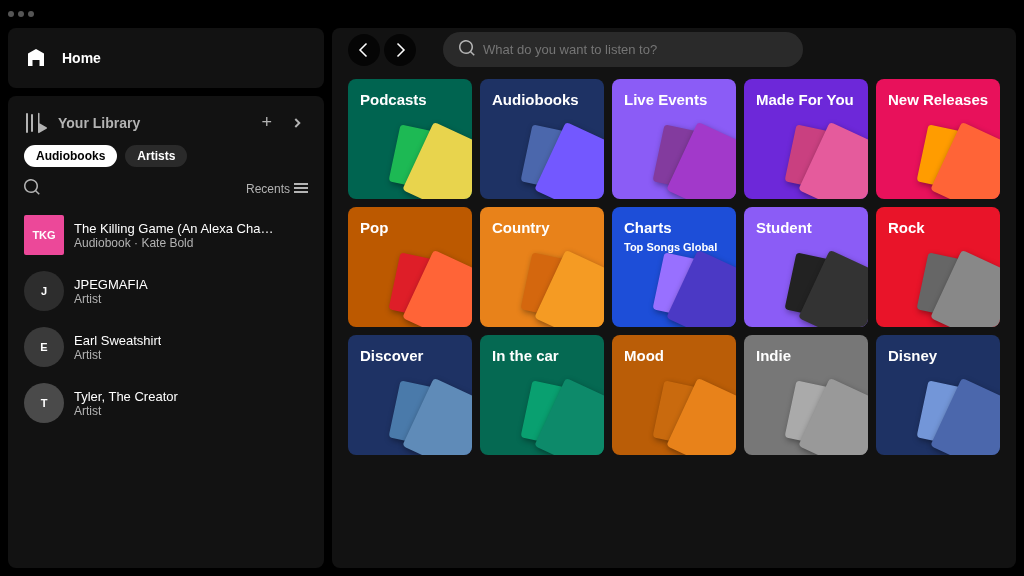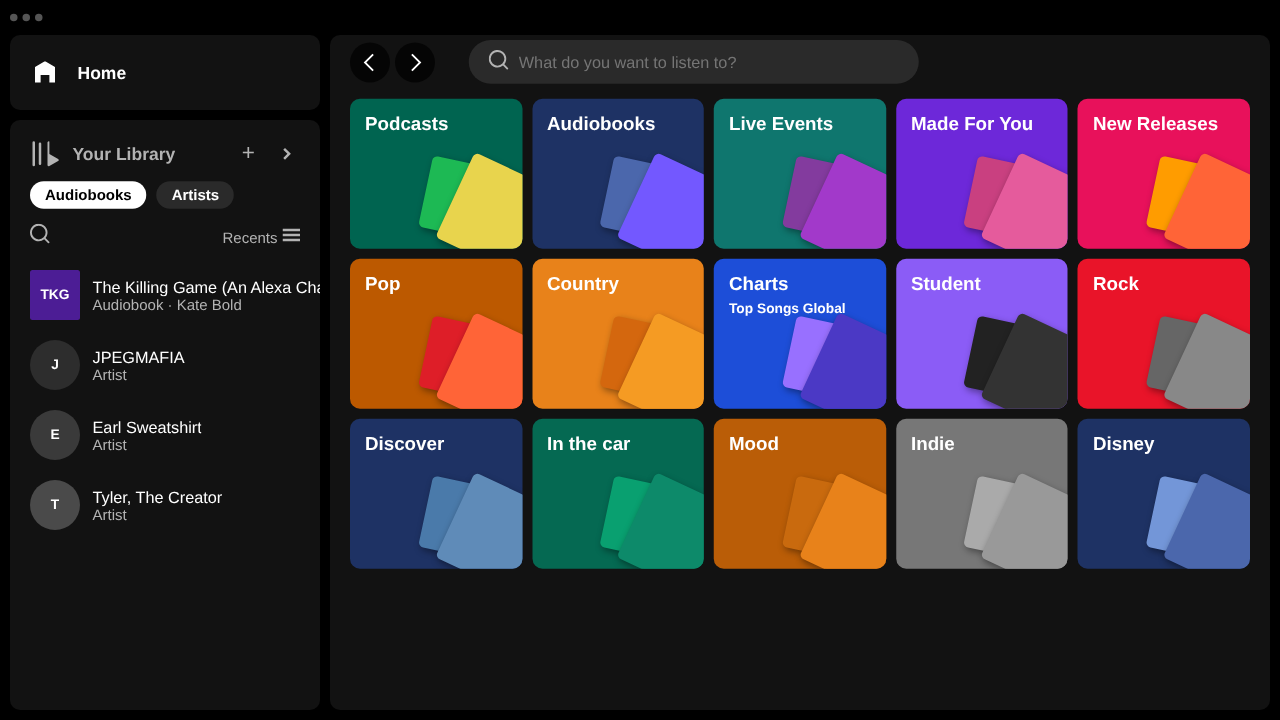--- a/index.html
+++ b/index.html
@@ -30,21 +30,21 @@
     }
     .main-layout {
       display: flex;
       flex: 1;
       overflow: hidden;
       gap: 8px;
       padding: 0 8px 8px 8px;
     }
     
     .sidebar {
-      width: 248px;
+      width: 316px;
       display: flex;
       flex-direction: column;
       gap: 8px;
       flex-shrink: 0;
     }
     .sidebar-top {
       background: #121212;
       border-radius: 8px;
       padding: 8px 0;
     }
@@ -340,21 +340,21 @@
               <rect x="0" y="6" width="14" height="2"></rect>
               <rect x="0" y="10" width="14" height="2"></rect>
             </svg>
           </span>
         </span>
       </div>
 
       <div class="library-list" id="library-list">
 
       <div class="library-item">
-    <div class="library-item-thumb" style="background:#4c1d95;border-radius:2px;">
+    <div class="library-item-thumb" style="background:#ec4899;border-radius:2px;">
       <span style="color:#fff;font-size:11px;font-weight:700">TKG</span>
     </div>
     <div class="library-item-info">
       <span class="library-item-name">The Killing Game (An Alexa Chase Suspens...</span>
       <span class="library-item-sub">Audiobook · Kate Bold</span>
     </div>
   </div>
           <div class="library-item">
     <div class="library-item-thumb" style="background:#2d2d2d;border-radius:50%;">
       <span style="color:#fff;font-size:11px;font-weight:700">J</span>
@@ -416,21 +416,21 @@
       <div class="category-card" style="background: rgb(0, 100, 80);">
             <div class="category-label">Podcasts</div>
             <div style="position: absolute; bottom: 12px; right: 28px; width: 50px; height: 58px; background: rgb(29, 185, 84); border-radius: 4px; transform: rotate(12deg); box-shadow: rgba(0, 0, 0, 0.4) 2px 2px 6px;"></div>
             <div style="position: absolute; bottom: -8px; right: -8px; width: 65px; height: 75px; background: rgb(232, 212, 77); border-radius: 4px; transform: rotate(25deg); box-shadow: rgba(0, 0, 0, 0.4) 2px 2px 6px;"></div>
           </div>
           <div class="category-card" style="background: rgb(30, 50, 100);">
             <div class="category-label">Audiobooks</div>
             <div style="position: absolute; bottom: 12px; right: 28px; width: 50px; height: 58px; background: rgb(75, 103, 172); border-radius: 4px; transform: rotate(12deg); box-shadow: rgba(0, 0, 0, 0.4) 2px 2px 6px;"></div>
             <div style="position: absolute; bottom: -8px; right: -8px; width: 65px; height: 75px; background: rgb(115, 88, 255); border-radius: 4px; transform: rotate(25deg); box-shadow: rgba(0, 0, 0, 0.4) 2px 2px 6px;"></div>
           </div>
-          <div class="category-card" style="background: #0f766e; text-align: right;">
+          <div class="category-card" style="background: #8b5cf6; text-align: right;">
             <div class="category-label">Live Events</div>
             <div style="position: absolute; bottom: 12px; right: 28px; width: 50px; height: 58px; background: rgb(131, 59, 158); border-radius: 4px; transform: rotate(12deg); box-shadow: rgba(0, 0, 0, 0.4) 2px 2px 6px;"></div>
             <div style="position: absolute; bottom: -8px; right: -8px; width: 65px; height: 75px; background: rgb(162, 57, 202); border-radius: 4px; transform: rotate(25deg); box-shadow: rgba(0, 0, 0, 0.4) 2px 2px 6px;"></div>
           </div>
           <div class="category-card" style="background: #6d28d9;">
             <div class="category-label">Made For You</div>
             <div style="position: absolute; bottom: 12px; right: 28px; width: 50px; height: 58px; background: rgb(201, 64, 128); border-radius: 4px; transform: rotate(12deg); box-shadow: rgba(0, 0, 0, 0.4) 2px 2px 6px;"></div>
             <div style="position: absolute; bottom: -8px; right: -8px; width: 65px; height: 75px; background: rgb(229, 91, 156); border-radius: 4px; transform: rotate(25deg); box-shadow: rgba(0, 0, 0, 0.4) 2px 2px 6px;"></div>
           </div>
           <div class="category-card" style="background: rgb(232, 17, 91);">

